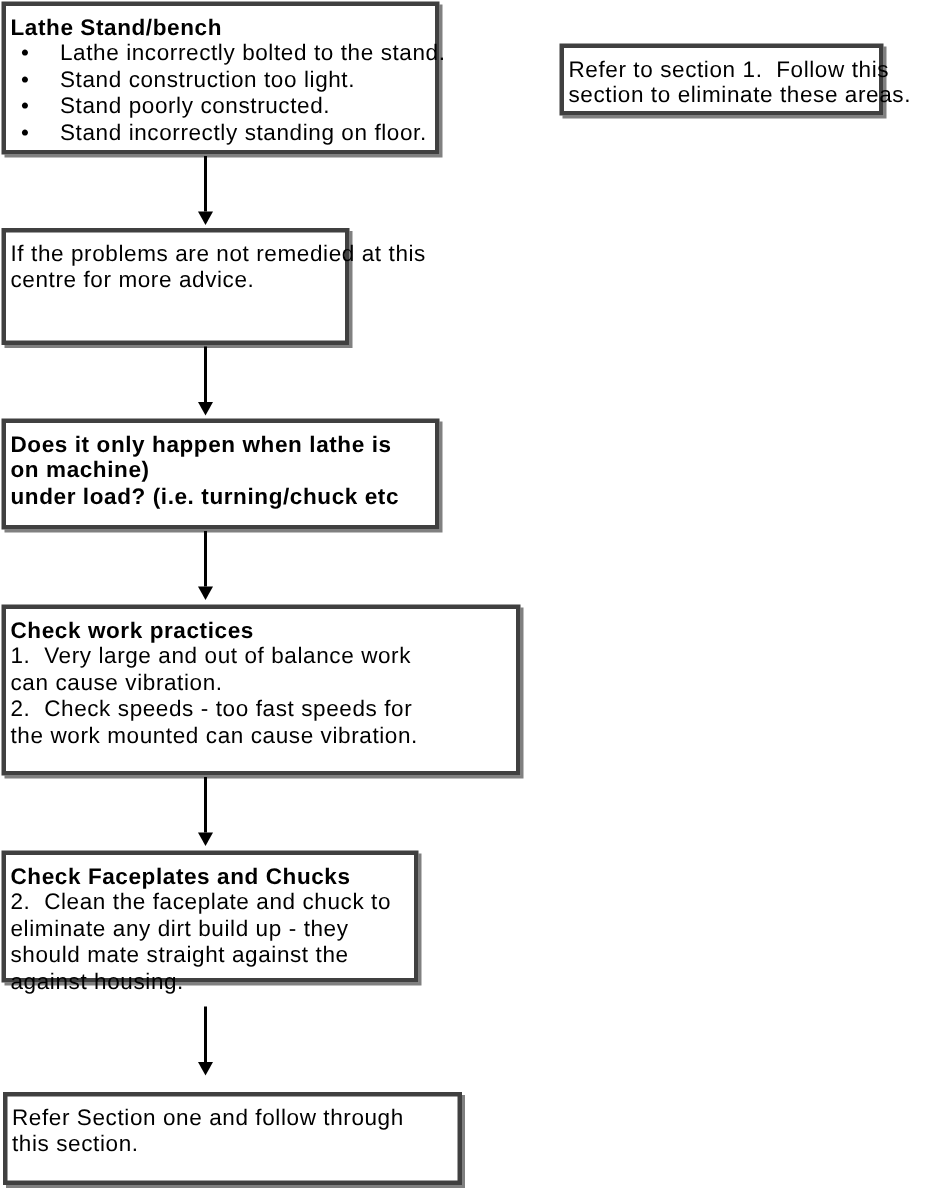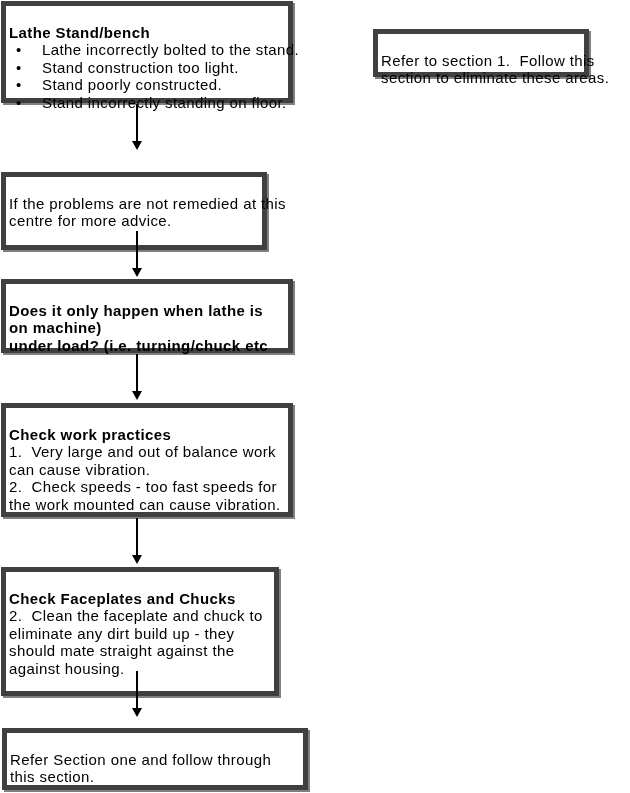--- a/index.html
+++ b/index.html
@@ -12,23 +12,23 @@
     font-size: 15px;
     line-height: 17.4px;
     letter-spacing: 0.4px;
     color: #000000;
     overflow: hidden;
   }
   .box {
     position: absolute;
     box-sizing: border-box;
     background: #ffffff;
-    border: 5px solid #404040;
+    border: 3px solid #404040;
     box-shadow: 2px 2px 0 0 #808080;
-    padding: 18px 3px;
+    padding: 6px 3px;
   }
   .ln { white-space: pre; }
   .bold { font-weight: bold; }
   ul.bullets { margin: 0; padding: 0 0 0 33px; list-style: none; }
   ul.bullets li { position: relative; white-space: pre; }
   ul.bullets li::before { content: "\2022"; position: absolute; left: -26px; top: 0; }
   .arrow {
     position: absolute;
     left: 136px;
     width: 2px;
@@ -39,24 +39,24 @@
     position: absolute;
     left: -4px;
     bottom: -9px;
     width: 0; height: 0;
     border-left: 5px solid transparent;
     border-right: 5px solid transparent;
     border-top: 9px solid #000000;
   }
   #box-lathe-stand   { left: 1px;   top: 1px;   width: 292px; height: 102px; }
   #box-refer-note    { left: 373px; top: 29px;  width: 216px; height: 48px;  }
-  #box-contact       { left: 1px;   top: 152px; width: 266px; height: 78px; margin-top: 20px;  }
+  #box-contact       { left: 1px;   top: 152px; width: 232px; height: 78px;  }
   #box-load-question { left: 1px;   top: 279px; width: 292px; height: 74px;  }
-  #box-work-practices{ left: 1px;   top: 403px; width: 292px; height: 114px; }
-  #box-faceplates    { left: 1px;   top: 567px; width: 278px; height: 129px; }
+  #box-work-practices{ left: 1px;   top: 403px; width: 346px; height: 114px; }
+  #box-faceplates    { left: 1px;   top: 567px; width: 278px; height: 88px; }
   #box-refer-final   { left: 2px;   top: 728px; width: 306px; height: 62px;  }
   #arrow-1 { top: 104px; height: 37px; }
   #arrow-2 { top: 231px; height: 37px; }
   #arrow-3 { top: 354px; height: 37px; }
   #arrow-4 { top: 518px; height: 37px; }
   #arrow-5 { top: 671px; height: 37px; }
 </style>
 </head>
 <body>
 

